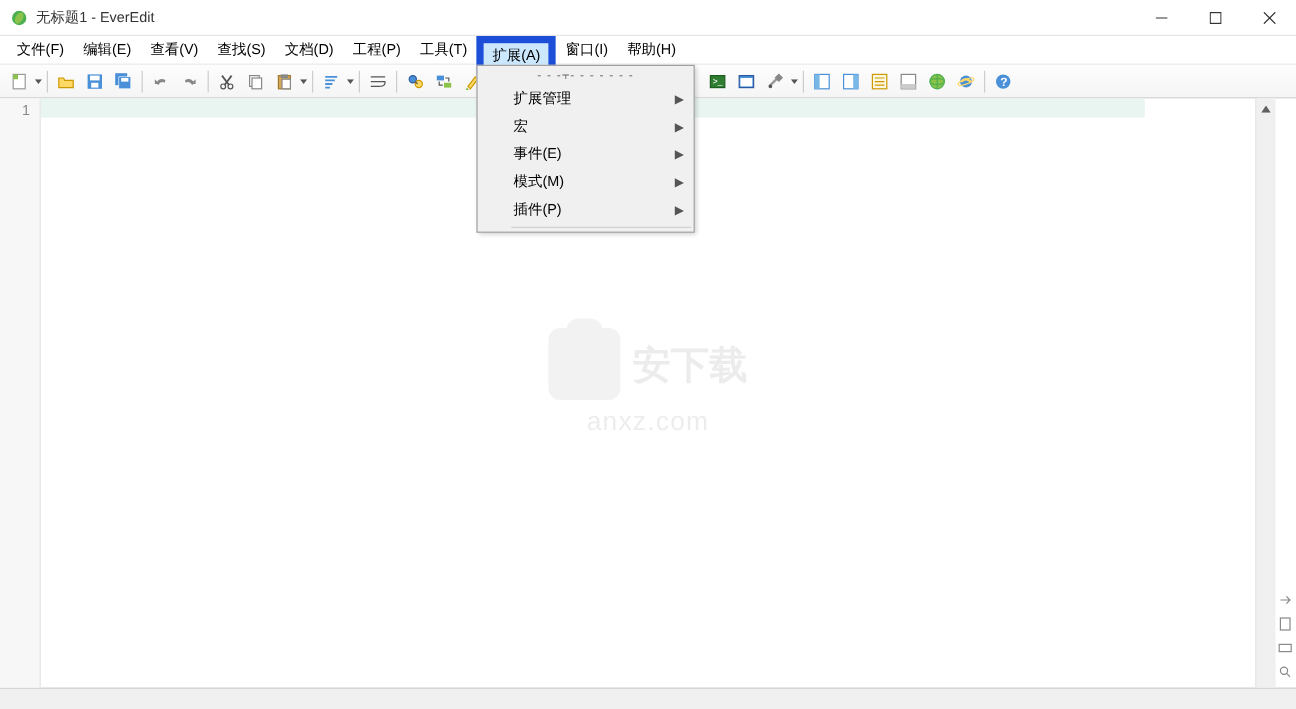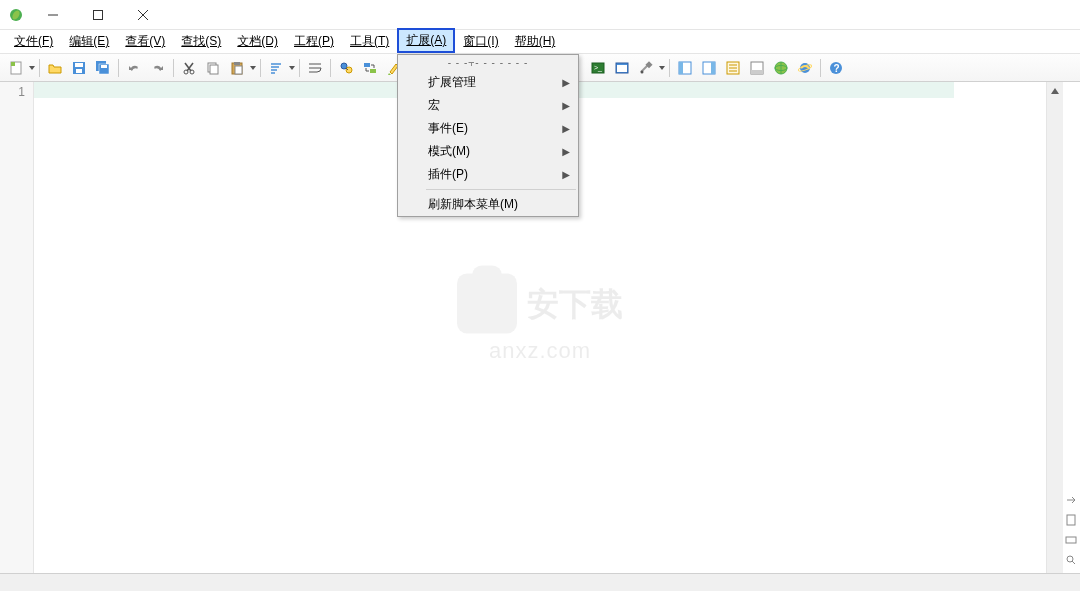--- a/index.html
+++ b/index.html
@@ -4,23 +4,23 @@
 <style>
 * { margin: 0; padding: 0; box-sizing: border-box; font-family: "Microsoft YaHei", "Segoe UI", sans-serif; }
 body { width: 1080px; height: 591px; background: #fff; overflow: hidden; font-size: 12px; }
 
 .titlebar { height: 30px; background: #fff; border-bottom: 1px solid #e5e5e5; display: flex; align-items: center; padding-left: 8px; }
 .titlebar-icon { width: 16px; height: 16px; margin-right: 6px; }
 .titlebar-title { font-size: 12px; color: #333; flex: 1; }
 .window-controls { display: flex; }
 .window-btn { width: 45px; height: 30px; display: flex; align-items: center; justify-content: center; color: #333; }
 
-.menubar { height: 24px; display: flex; align-items: flex-end; padding-left: 6px; border-bottom: 1px solid #e5e5e5; text-decoration: underline; }
+.menubar { height: 24px; display: flex; align-items: flex-start; padding-left: 6px; border-bottom: 1px solid #e5e5e5; }
 .menu-item { padding: 3px 8px; font-size: 12px; cursor: default; }
-.menu-item.active { background: #cce8ff; border: 2px solid #1d4ed8; padding: 2px 7px; }
+.menu-item.active { background: #cce8ff; border: 6px solid #1d4ed8; padding: 2px 7px; }
 
 .toolbar { height: 28px; display: flex; align-items: center; padding: 0 4px; border-bottom: 1px solid #d0d0d0; background: linear-gradient(#fdfdfd, #f5f5f5); }
 .tool-btn { width: 22px; height: 22px; display: flex; align-items: center; justify-content: center; margin: 0 1px; border: 1px solid transparent; }
 .tool-sep { width: 1px; height: 18px; background: #ccc; margin: 0 3px; }
 .tool-dropdown { width: 8px; display: flex; align-items: center; justify-content: center; }
 
 .editor-area { position: relative; height: 491px; display: flex; }
 .gutter { width: 34px; background: #f7f7f7; border-right: 1px solid #e5e5e5; padding-top: 2px; }
 .line-num { text-align: right; padding-right: 8px; font-size: 12px; color: #888; height: 16px; line-height: 16px; }
 .editor-content { flex: 1; position: relative; }
@@ -50,20 +50,21 @@
 </head>
 <body>
 
 <div class="titlebar">
   <span class="titlebar-icon">
     <svg viewBox="0 0 16 16">
         <circle cx="8" cy="8" r="6" fill="#4caf50"></circle>
         <ellipse cx="8" cy="8" rx="3" ry="5" fill="#8bc34a" transform="rotate(30 8 8)"></ellipse>
       </svg>
   </span>
+  <span class="titlebar-title">无标题1 - EverEdit</span>
   <div class="window-controls">
     <div class="window-btn">
         <svg width="10" height="10">
           <line x1="0" y1="5" x2="10" y2="5" stroke="#333"></line>
         </svg>
       </div>
     <div class="window-btn">
         <svg width="10" height="10">
           <rect x="0.5" y="0.5" width="9" height="9" fill="none" stroke="#333"></rect>
         </svg>
@@ -347,16 +348,13 @@
     </div>
   <div class="dropdown-item">
       <span>模式(M)</span>
       <span class="submenu-arrow">▶</span>
     </div>
   <div class="dropdown-item">
       <span>插件(P)</span>
       <span class="submenu-arrow">▶</span>
     </div>
   <div class="dropdown-sep"></div>
-  <div class="dropdown-item">
-      <span>刷新脚本菜单(M)</span>
-    </div>
 </div>
 
 </body></html>

